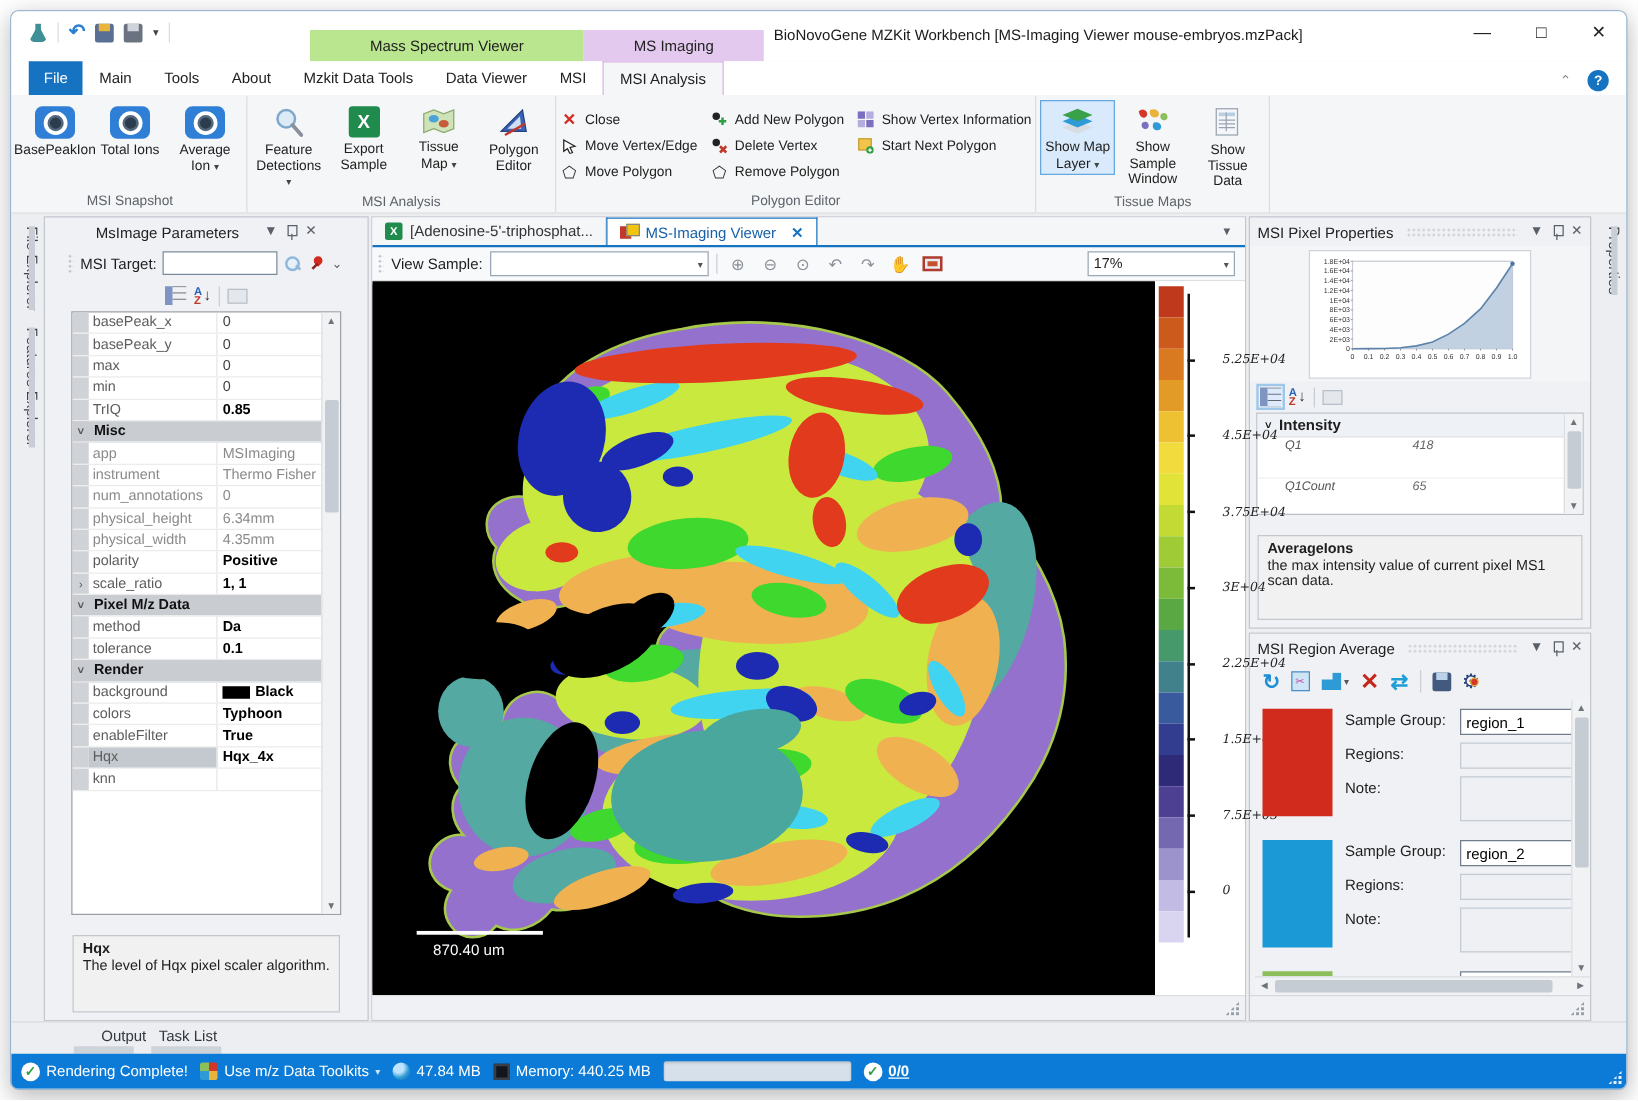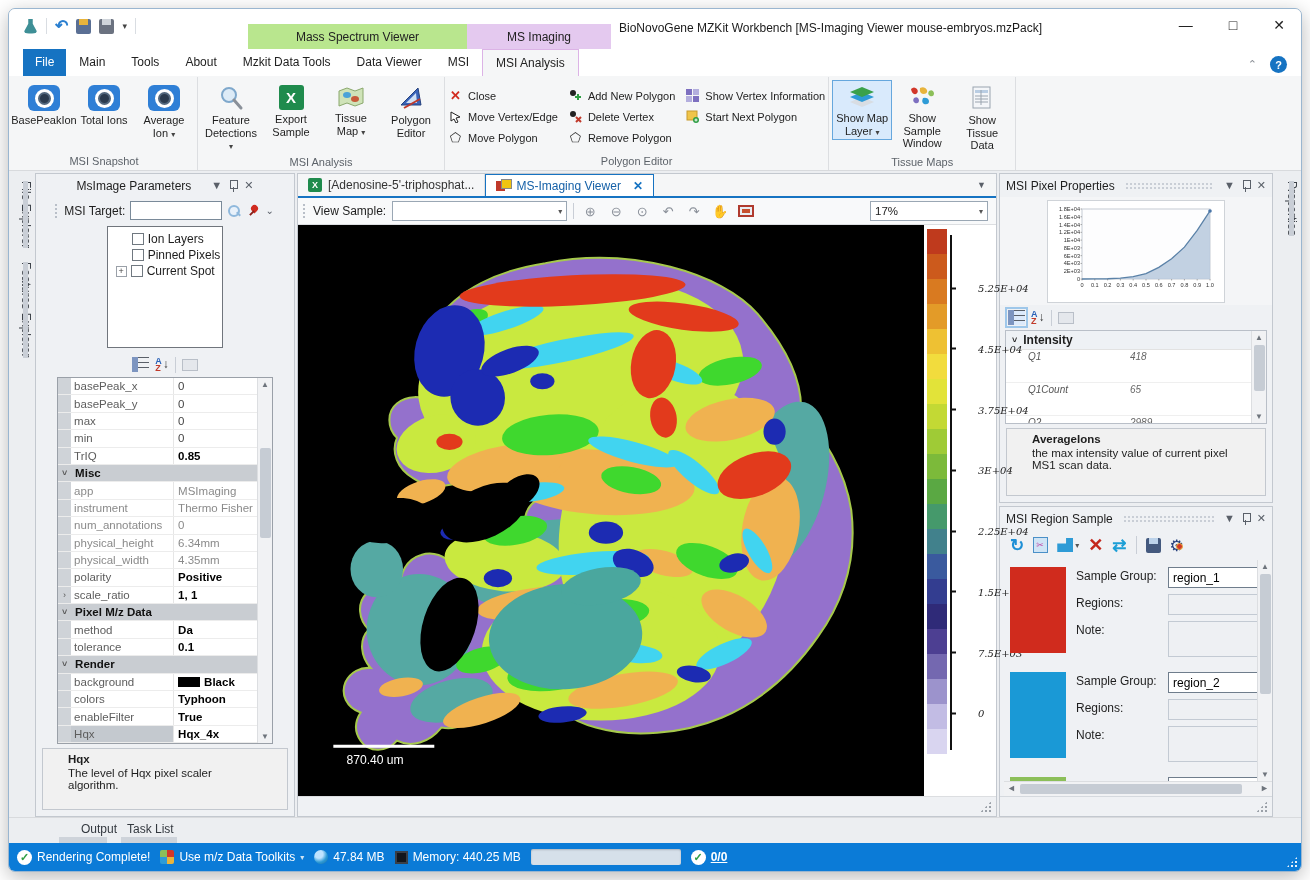--- a/index.html
+++ b/index.html
@@ -106,21 +106,21 @@
   .pg-row.cat .pg-gutter{background:#c9cdd2;}
   .pg-row.cat .catlab{padding:1px 4px;display:flex;align-items:center;gap:4px;color:#111;}
   .pg-row .bold{font-weight:bold;color:#000;}
   .pg-row .gray{color:#8a8a8a;}
   .pg-row.sel .pg-name{background:#c4c9cf;}
   .swatch-sm{width:22px;height:10px;background:#000;flex:none;}
   .vscroll{width:15px;flex:none;background:#f1f2f4;border-left:1px solid #dcdee1;position:relative;}
   .vscroll .arr{position:absolute;left:0;width:100%;text-align:center;font-size:8px;color:#6e747c;}
   .vscroll .arr.up{top:2px;} .vscroll .arr.dn{bottom:2px;}
   .vscroll .thumb{position:absolute;left:2px;width:11px;background:#c6ccd4;border-radius:2px;}
-  .descbox{height:62px;margin:4px 6px 6px;background:#f1f1f1;border:1px solid #c3c8cf;padding:4px 25px;font-size:11.5px;flex:none;}
+  .descbox{height:62px;margin:16px 6px 6px;background:#f1f1f1;border:1px solid #c3c8cf;padding:4px 7px;font-size:11.5px;flex:none;}
   .descbox b{display:block;margin-bottom:2px;}
   
   .center{flex:1;display:flex;flex-direction:column;min-width:0;margin:2px 2px 0 0;background:#fff;border:1px solid #c3c8cf;}
   .doctabs{height:24px;display:flex;align-items:stretch;border-bottom:2px solid #1673c2;background:#f5f6f7;flex:none;}
   .dtab{display:flex;align-items:center;gap:6px;padding:0 10px;font-size:12px;border-right:1px solid #dcdee1;color:#333;}
   .dtab.active{background:#fff;color:#1661a8;border:1px solid #1673c2;border-bottom:none;}
   .dtab .x{color:#1673c2;font-weight:bold;margin-left:6px;}
   .dtab-drop{margin-left:auto;align-self:center;padding:0 10px;color:#5a6069;font-size:9px;}
   .xl-ico{width:14px;height:14px;background:#1f8b4d;color:#fff;font-size:9px;font-weight:bold;display:flex;align-items:center;justify-content:center;border-radius:2px;}
   .msi-ico{width:14px;height:14px;position:relative;}
@@ -434,35 +434,20 @@
         <span class="hic">✕</span>
       </div>
       <div class="target-row">
         <span class="drag-dots"></span>
         <label>MSI Target:</label>
         <input value="" style="">
         <span class="mag-sm"></span>
         <span class="redpin"></span>
         <span class="overflow-ic">⌄</span>
       </div>
-      <div class="treebox">
-        <div class="titem">
-          <span class="cbox"></span>
-          <span>Ion Layers</span>
-        </div>
-        <div class="titem">
-          <span class="cbox"></span>
-          <span>Pinned Pixels</span>
-        </div>
-        <div class="titem haskid">
-          <span class="expbox">+</span>
-          <span class="cbox"></span>
-          <span>Current Spot</span>
-        </div>
-      </div>
       <div class="gridtools">
         <span class="cat-ico"></span>
         <span class="az-ico">
             <span><span class="a">A</span><br><span class="z">Z</span></span>
             <span class="ar">↓</span>
           </span>
         <span class="gt-sep"></span>
         <span class="pp-ico"></span>
       </div>
       <div class="pgrid">
@@ -930,21 +915,21 @@
           </div>
         </div>
         <div class="descbox" style="height:68px;">
           <b>AverageIons</b>
           <span>the max intensity value of current pixel MS1 scan data.</span>
         </div>
       </div>
 
       <div class="panel region-panel">
         <div class="phead">
-          <span class="ptitle">MSI Region Sample</span>
+          <span class="ptitle">MSI Region Average</span>
           <span class="dots"></span>
           <span class="hic">▼</span>
           <span class="pin-ico"></span>
           <span class="hic">✕</span>
         </div>
         <div class="rtool">
           <span class="rt-ic refresh">↻</span>
           <span class="copy-ic"></span>
           <span style="display:flex;align-items:center;gap:2px;">
               <span class="polyfill-ic"></span>

